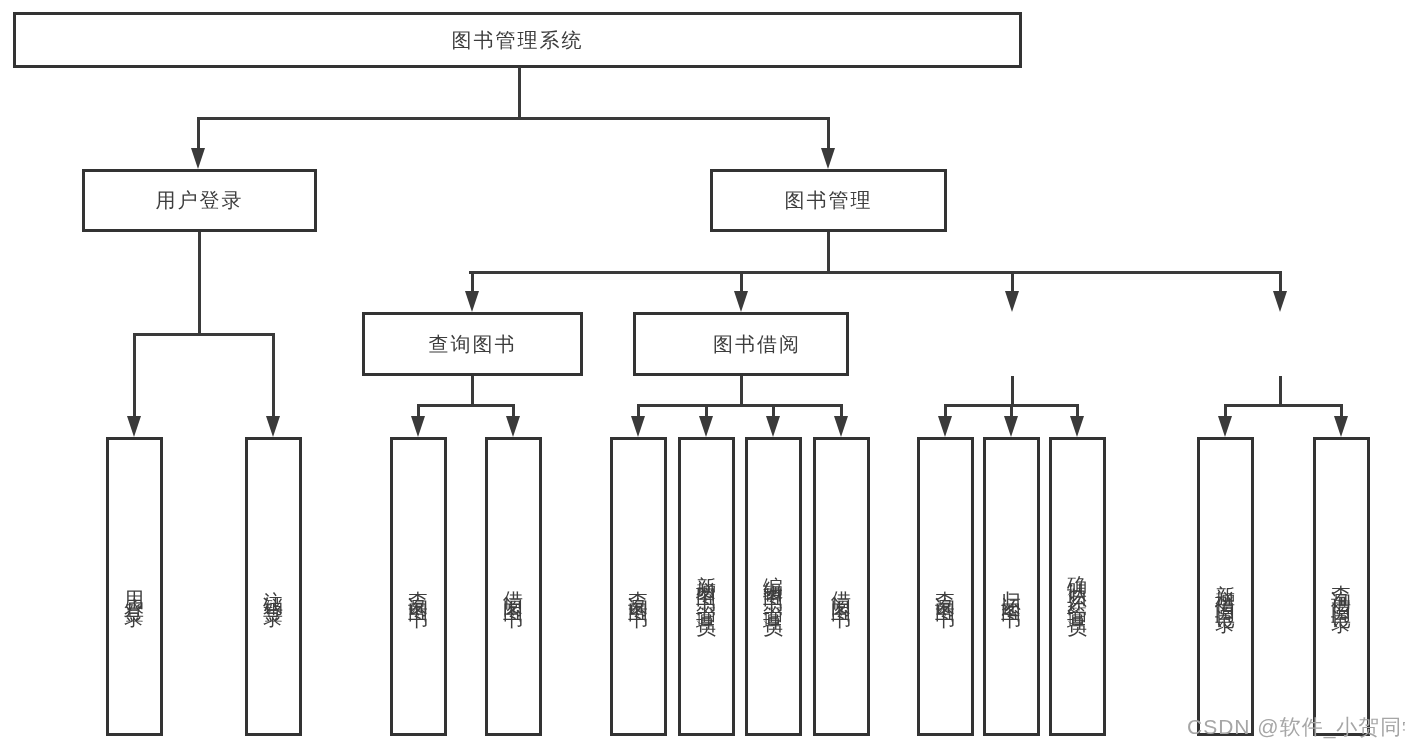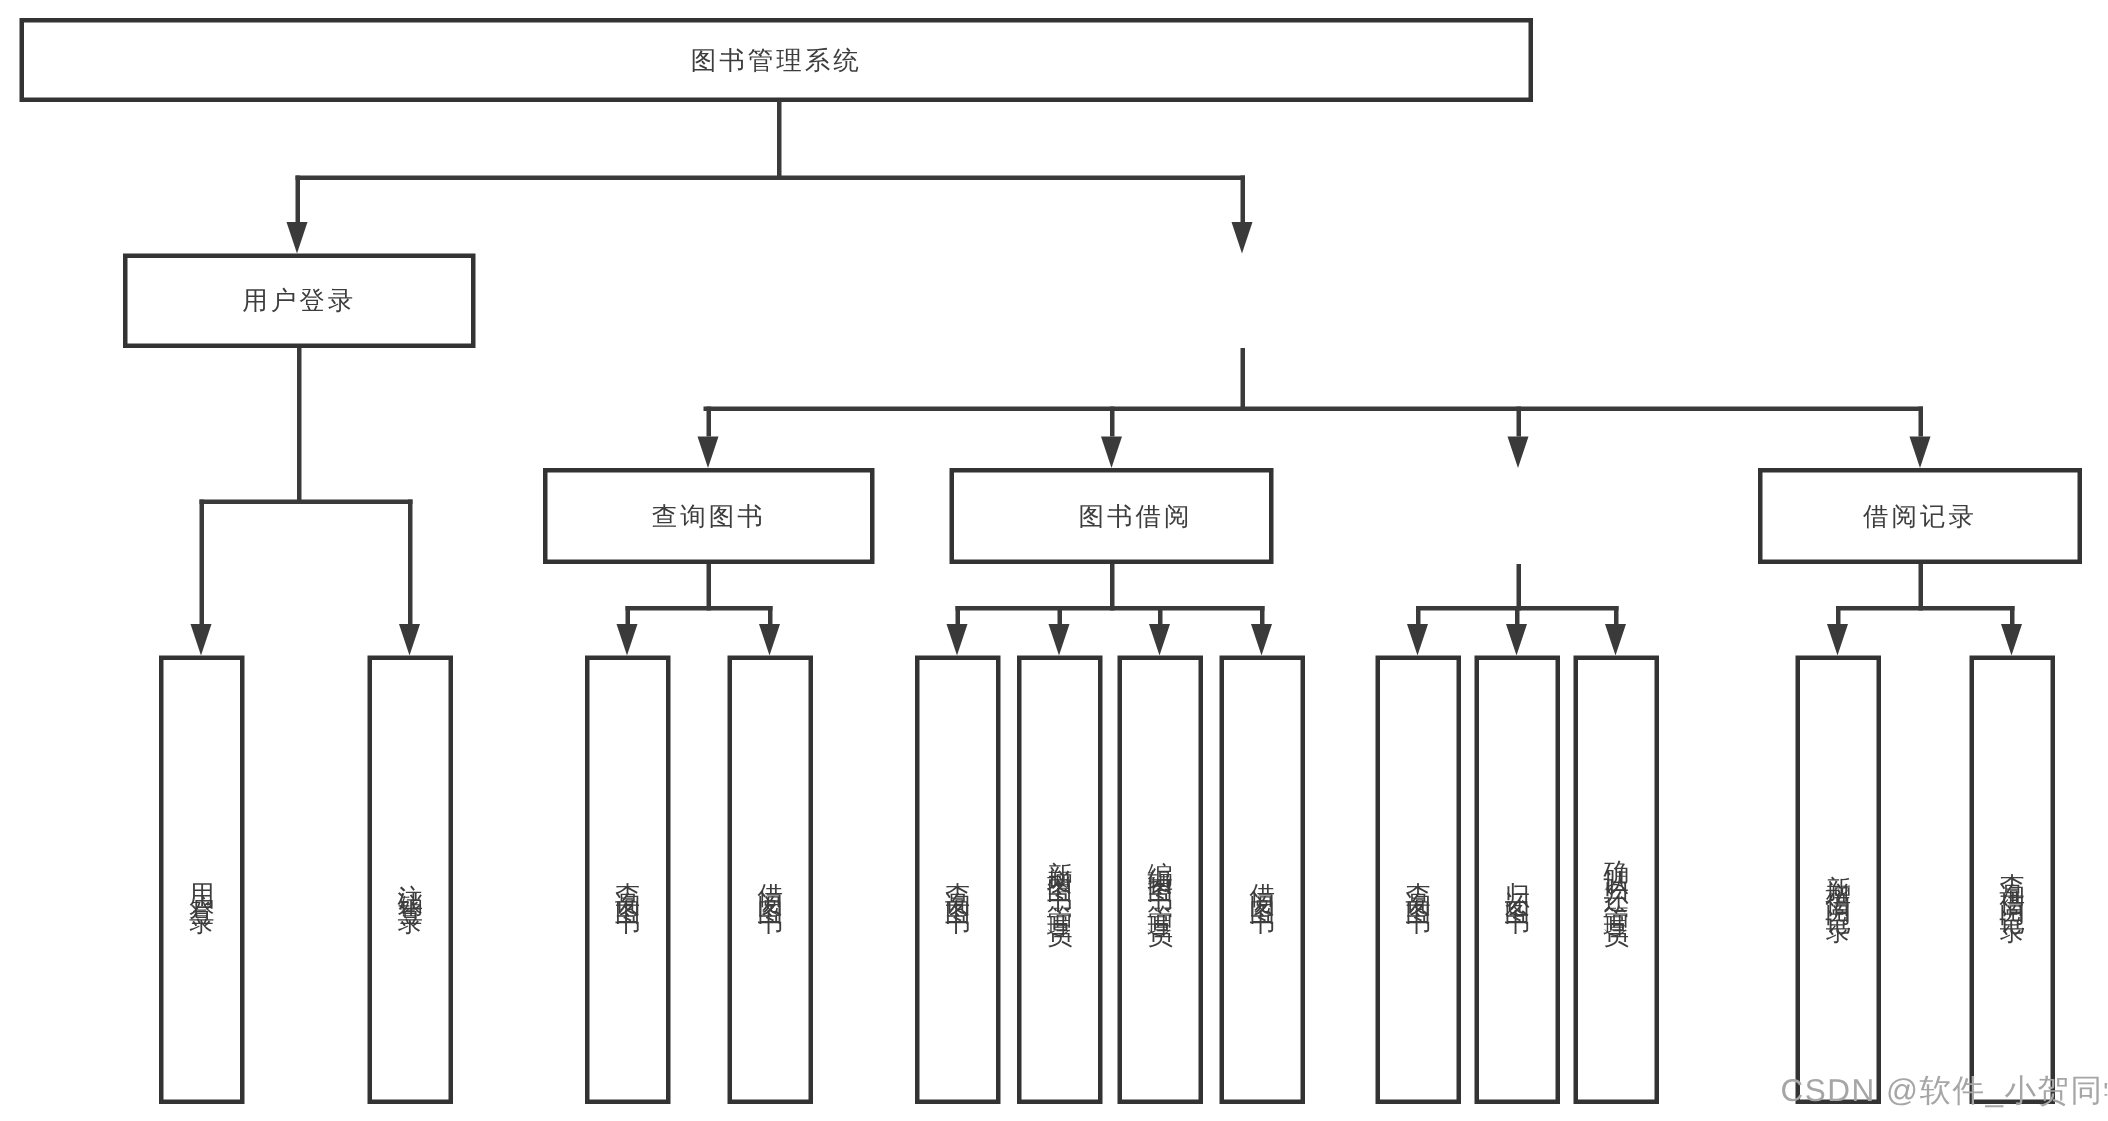--- a/index.html
+++ b/index.html
@@ -12,21 +12,21 @@
   }
   .box{
     position:absolute;
     box-sizing:border-box;
     border:3px solid var(--border,#333333);
     background:#ffffff;
     display:flex;
     align-items:center;
     justify-content:center;
     color:var(--text,#3d3d3d);
-    font-size:17px;
+    font-size:20px;
     letter-spacing:2px;
     white-space:nowrap;
   }
   .vbox{
     writing-mode:vertical-rl;
     text-orientation:mixed;
     letter-spacing:6px;
     white-space:normal;
     line-height:1;
   }
@@ -55,20 +55,21 @@
   <div class="box" style="left:13px;top:12px;width:1009px;height:56px;">图书管理系统</div>
 
   <div class="vline" style="left:518px;top:67px;height:51px;"></div>
   <div class="hline" style="left:197px;top:117px;width:633px;"></div>
   <div class="vline" style="left:197px;top:117px;height:31px;"></div>
   <div class="arrow" style="left:191px;top:148px;"></div>
   <div class="vline" style="left:827px;top:117px;height:31px;"></div>
   <div class="arrow" style="left:821px;top:148px;"></div>
 
   <div class="box" style="left:82px;top:169px;width:235px;height:63px;">用户登录</div>
+  <div class="box" style="left:710px;top:169px;width:237px;height:63px;">图书管理</div>
 
   <div class="vline" style="left:198px;top:232px;height:104px;"></div>
   <div class="hline" style="left:133px;top:333px;width:142px;"></div>
   <div class="vline" style="left:133px;top:333px;height:83px;"></div>
   <div class="arrow" style="left:127px;top:416px;"></div>
   <div class="vline" style="left:272px;top:333px;height:83px;"></div>
   <div class="arrow" style="left:266px;top:416px;"></div>
 
   <div class="vline" style="left:827px;top:232px;height:42px;"></div>
   <div class="hline" style="left:469px;top:271px;width:813px;"></div>
@@ -76,21 +77,20 @@
   <div class="arrow" style="left:465px;top:291px;"></div>
   <div class="vline" style="left:740px;top:271px;height:20px;"></div>
   <div class="arrow" style="left:734px;top:291px;"></div>
   <div class="vline" style="left:1011px;top:271px;height:20px;"></div>
   <div class="arrow" style="left:1005px;top:291px;"></div>
   <div class="vline" style="left:1279px;top:271px;height:20px;"></div>
   <div class="arrow" style="left:1273px;top:291px;"></div>
 
   <div class="box" style="left:362px;top:312px;width:221px;height:64px;">查询图书</div>
   <div class="box" style="left:633px;top:312px;width:216px;height:64px;padding-left:32px;">图书借阅</div>
-  <div class="box" style="left:1172px;top:312px;width:216px;height:64px;">借阅记录</div>
 
   <div class="vline" style="left:471px;top:376px;height:31px;"></div>
   <div class="hline" style="left:417px;top:404px;width:98px;"></div>
   <div class="vline" style="left:417px;top:404px;height:12px;"></div>
   <div class="arrow" style="left:411px;top:416px;"></div>
   <div class="vline" style="left:512px;top:404px;height:12px;"></div>
   <div class="arrow" style="left:506px;top:416px;"></div>
 
   <div class="vline" style="left:740px;top:376px;height:31px;"></div>
   <div class="hline" style="left:637px;top:404px;width:206px;"></div>

